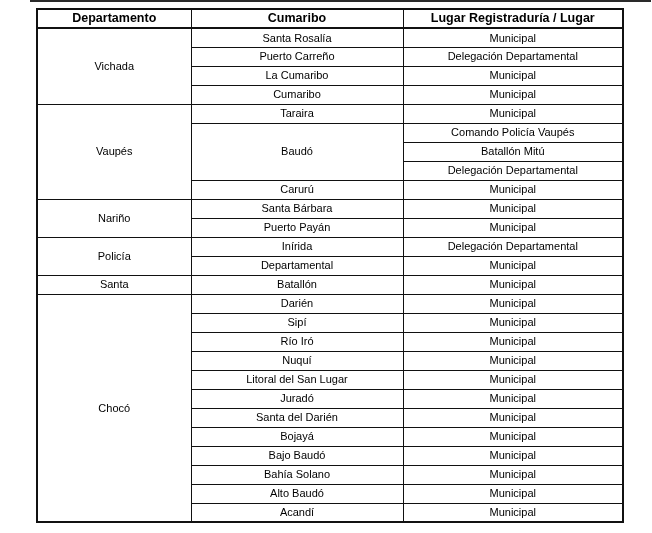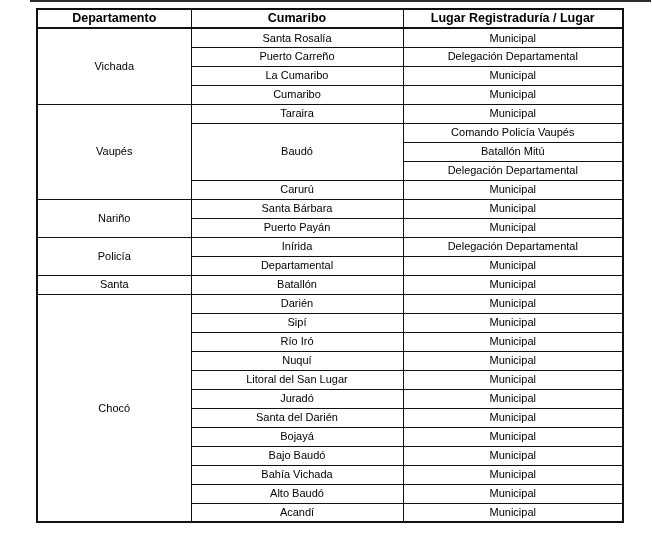--- a/index.html
+++ b/index.html
@@ -158,21 +158,21 @@
         </tr>
         <tr>
           <td rowspan="1">Bojayá</td>
           <td>Municipal</td>
         </tr>
         <tr>
           <td rowspan="1">Bajo Baudó</td>
           <td>Municipal</td>
         </tr>
         <tr>
-          <td rowspan="1">Bahía Vichada</td>
+          <td rowspan="1">Bahía Solano</td>
           <td>Municipal</td>
         </tr>
         <tr>
           <td rowspan="1">Alto Baudó</td>
           <td>Municipal</td>
         </tr>
         <tr>
           <td rowspan="1">Acandí</td>
           <td>Municipal</td>
         </tr>

